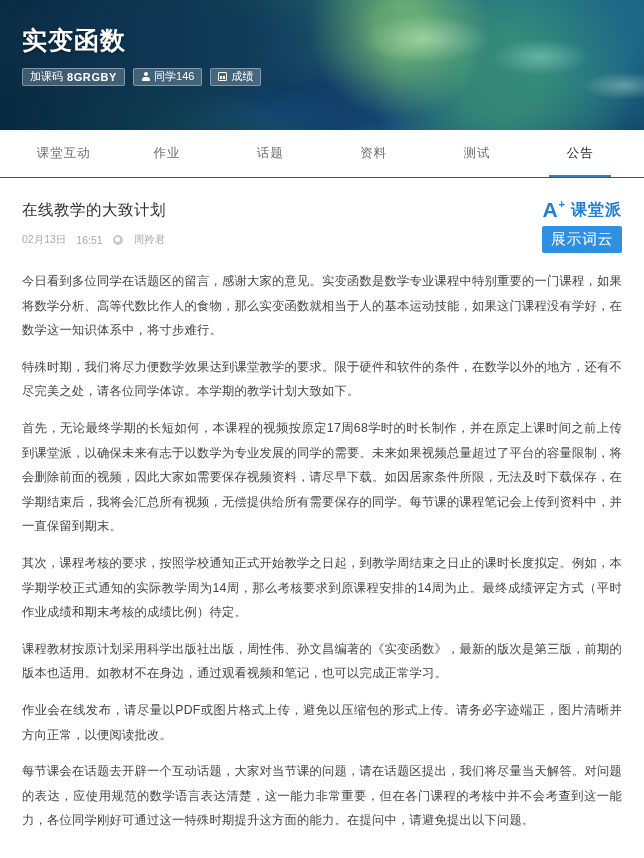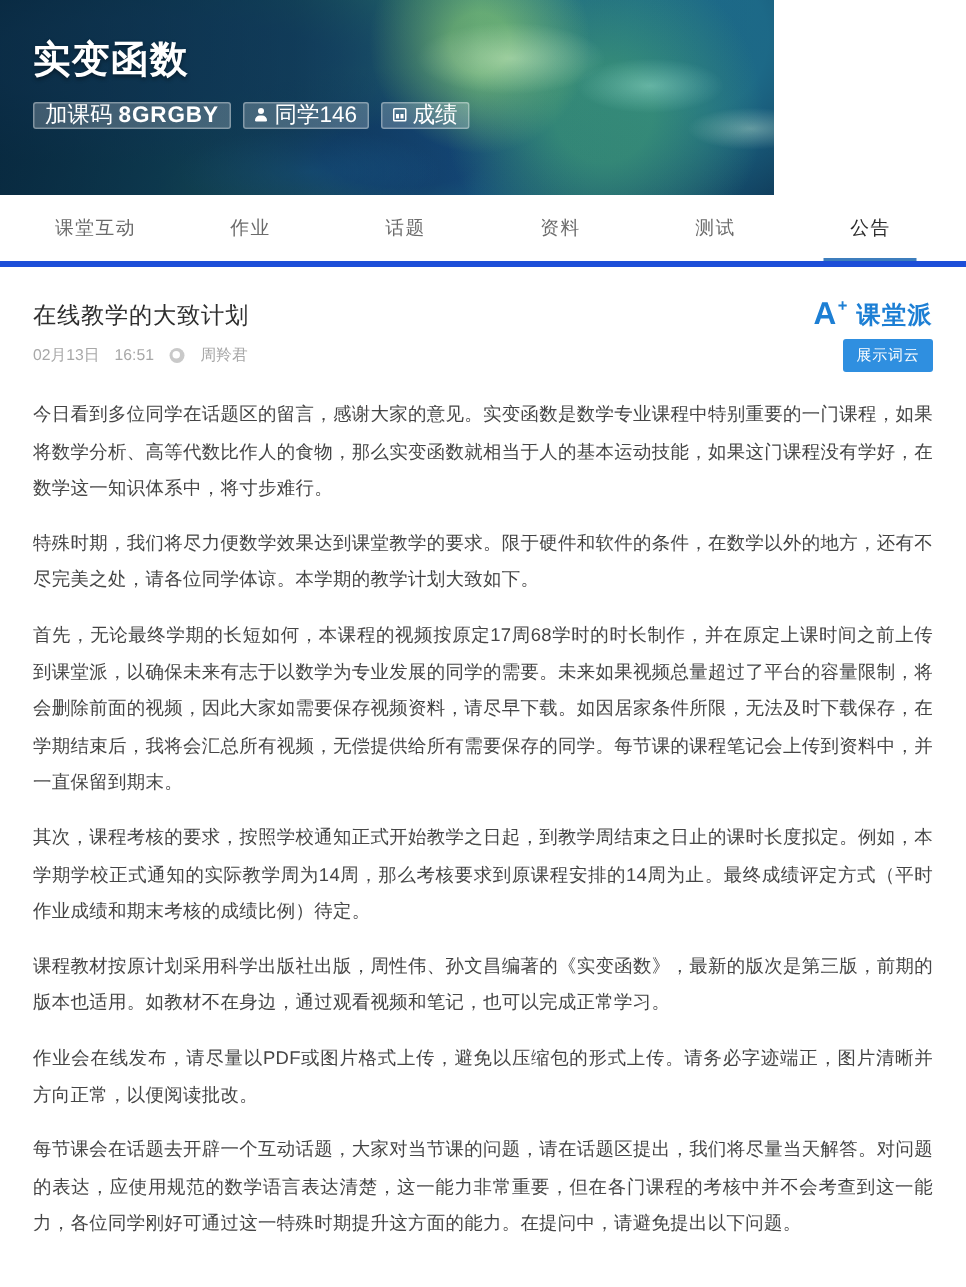--- a/index.html
+++ b/index.html
@@ -12,21 +12,21 @@
     width: 644px;
     height: 858px;
     font-family: "Liberation Sans", sans-serif;
     color: #333;
     overflow: hidden;
   }
 
   
   .banner {
     position: relative;
-    width: 516px;
+    width: 644px;
     height: 130px;
     overflow: hidden;
     background: #13506b;
   }
   .banner-bg {
     position: absolute;
     inset: 0;
     background:
       radial-gradient(circle at 62% 22%, rgba(120,190,120,0.85) 0 6%, rgba(120,190,120,0) 22%),
       radial-gradient(circle at 78% 58%, rgba(60,150,120,0.8) 0 8%, rgba(60,150,120,0) 26%),
@@ -79,21 +79,21 @@
   }
   .chip {
     display: inline-flex;
     align-items: center;
     gap: 4px;
     height: 18px;
     padding: 0 7px;
     border-radius: 2px;
     background: rgba(255,255,255,0.22);
     border: 1px solid rgba(255,255,255,0.35);
-    font-size: 15px;
+    font-size: 11px;
     color: #ffffff;
     white-space: nowrap;
   }
   .chip .code {
     font-weight: bold;
     letter-spacing: 0.6px;
   }
   .chip-icon {
     display: inline-block;
     width: 9px;
@@ -129,21 +129,21 @@
     box-shadow: 3px 0 0 0 #fff;
   }
 
   
   .tabbar {
     position: relative;
     display: flex;
     align-items: stretch;
     height: 48px;
     background: #ffffff;
-    border-bottom: 4px solid #1d4ed8;
+    border-bottom: 1px solid #1d4ed8;
     padding: 0 12px;
   }
   .tab {
     flex: 1;
     display: flex;
     align-items: center;
     justify-content: center;
     font-size: 12.5px;
     color: #6b6b6b;
     letter-spacing: 1px;
@@ -241,21 +241,21 @@
     content: "";
     position: absolute;
     left: 2.5px; top: 2px;
     width: 5px; height: 5px;
     border-radius: 50%;
     background: #fff;
   }
   .wordcloud-btn {
     background: #2f8fe0;
     color: #fff;
-    font-size: 10px;
+    font-size: 15px;
     border: none;
     border-radius: 2px;
     padding: 4px 9px;
     cursor: pointer;
     letter-spacing: 0.5px;
   }
   .body-text p {
     margin: 0 0 12px 0;
     font-size: 12.3px;
     line-height: 2.0;

